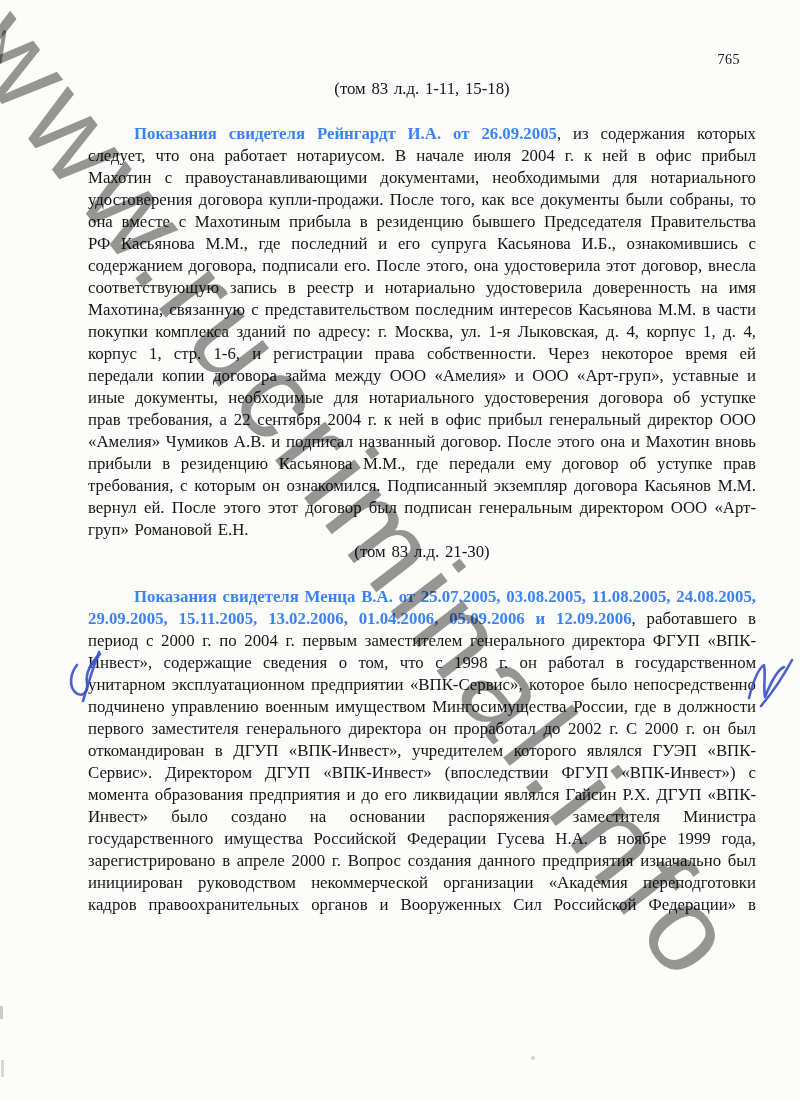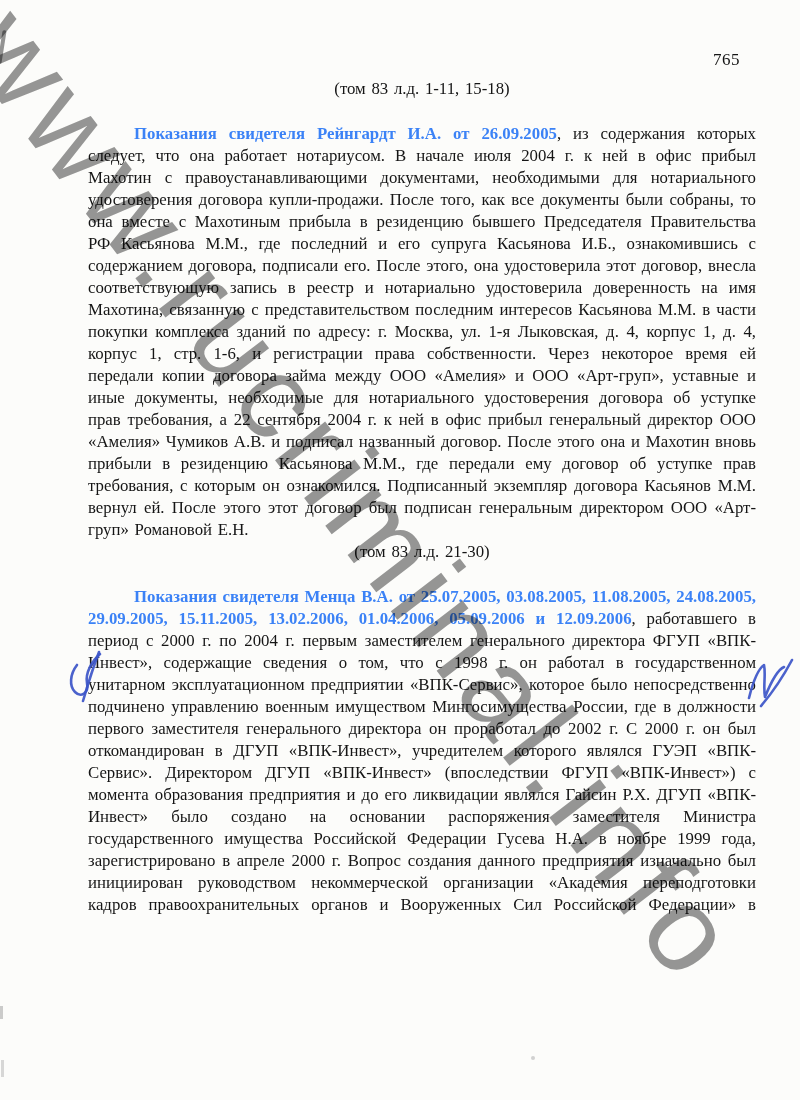--- a/index.html
+++ b/index.html
@@ -15,21 +15,21 @@
     background: #fcfcfa;
     overflow: hidden;
     box-sizing: border-box;
     padding: 50px 44px 0 88px;
     font-family: "Liberation Serif", "DejaVu Serif", serif;
     color: #151515;
   }
   .page-number {
     text-align: right;
     padding-right: 16px;
-    font-size: 17px;
+    font-size: 14px;
     line-height: 20px;
     margin-bottom: 8px;
     letter-spacing: 0.5px;
   }
   .body-text {
     font-size: 16.8px;
     line-height: 22px;
     text-align: justify;
     word-spacing: 1.5px;
   }

